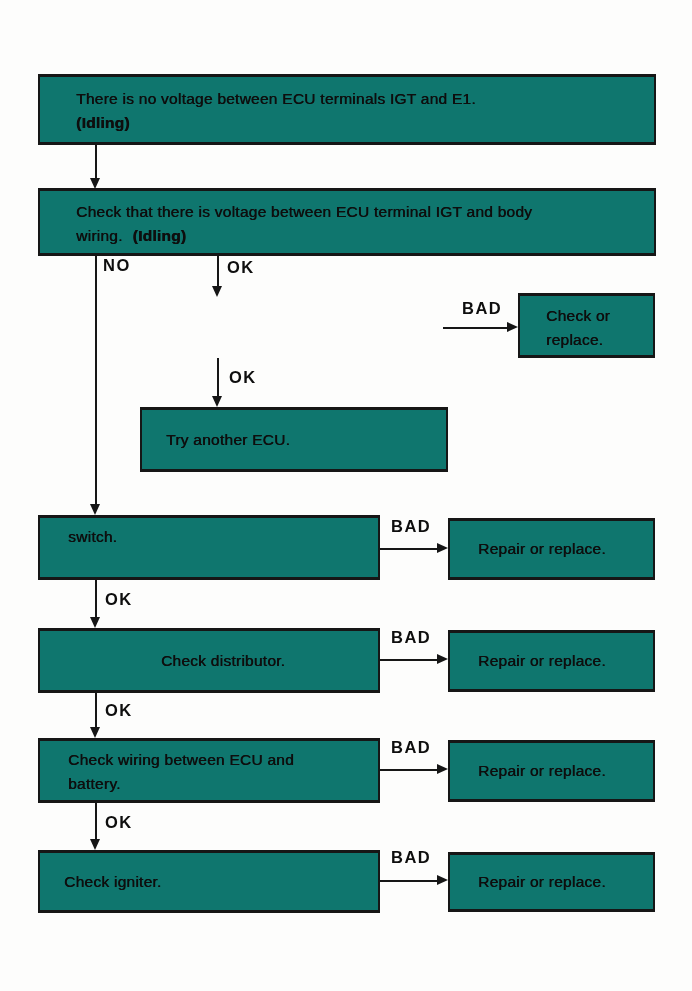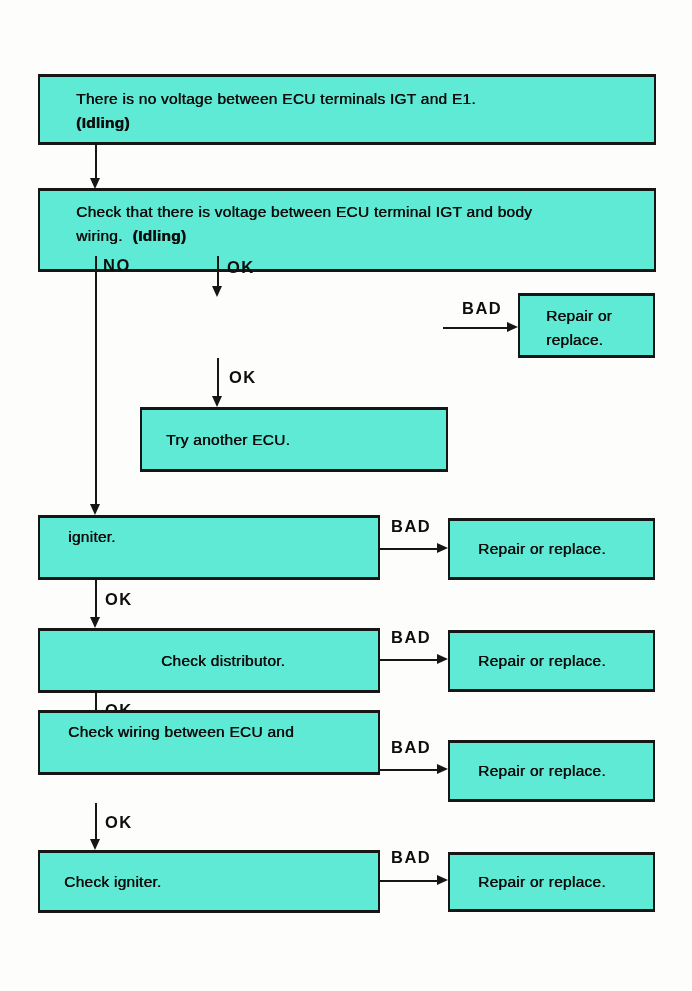--- a/index.html
+++ b/index.html
@@ -10,44 +10,44 @@
     background: #fdfdfc;
     font-family: "Liberation Sans", sans-serif;
     color: #0e0e0e;
     overflow: hidden;
   }
   
   .box {
     position: absolute;
     border: solid #161616;
     border-width: 3px 2px;
-    background: #5eead4;
+    background: #0f766e;
     box-sizing: border-box;
   }
   .tline {
     font-size: 15.5px;
     line-height: 24px;
     letter-spacing: 0.25px;
     text-shadow: 0.5px 0 0 currentColor; 
     white-space: nowrap;
   }
   .note { font-weight: 700; }
   .note-inline { font-weight: 700; margin-left: 10px; }
   .vcenter { display: flex; align-items: center; }
 
   .b1  { left: 38px;  top: 74px;  width: 618px; height: 71px; padding: 10px 10px 0 36px; }
-  .b2  { left: 38px;  top: 188px; width: 618px; height: 84px; padding: 9px 10px 0 36px; }
+  .b2  { left: 38px;  top: 188px; width: 618px; height: 68px; padding: 9px 10px 0 36px; }
   .b3  { left: 140px; top: 297px; width: 303px; height: 61px; padding: 6px 8px 0 24px; }
   .r1  { left: 518px; top: 293px; width: 137px; height: 65px; padding: 8px 4px 0 26px; }
   .btry{ left: 140px; top: 407px; width: 308px; height: 65px; padding-left: 24px; }
   .ca  { left: 38px;  top: 515px; width: 342px; height: 65px; padding: 7px 10px 0 28px; }
   .ra  { left: 448px; top: 518px; width: 207px; height: 62px; padding-left: 28px; }
   .cb  { left: 38px;  top: 628px; width: 342px; height: 65px; padding-left: 28px; justify-content: center; }
   .rb  { left: 448px; top: 630px; width: 207px; height: 62px; padding-left: 28px; }
-  .cc  { left: 38px;  top: 710px; width: 342px; height: 65px; padding: 7px 10px 0 28px; }
+  .cc  { left: 38px;  top: 738px; width: 342px; height: 65px; padding: 7px 10px 0 28px; }
   .rc  { left: 448px; top: 740px; width: 207px; height: 62px; padding-left: 28px; }
   .cd  { left: 38px;  top: 850px; width: 342px; height: 63px; padding-left: 24px; }
   .rd  { left: 448px; top: 852px; width: 207px; height: 60px; padding-left: 28px; }
 
   
   .vline { position: absolute; width: 2px; background: #161616; }
   .hline { position: absolute; height: 2px; background: #161616; }
   .ad { position: absolute; width: 0; height: 0;
         border-left: 5px solid transparent; border-right: 5px solid transparent;
         border-top: 11px solid #161616; }
@@ -115,34 +115,34 @@
 
   <div class="vline eok"></div>
   <div class="ad eokh"></div>
 
 
   <div class="lbl lbd1">BAD</div>
   <div class="hline h1"></div>
   <div class="ar h1h"></div>
 
   <div class="box r1">
-    <div class="tline">Repair or</div>
+    <div class="tline">Check or</div>
     <div class="tline">replace.</div>
   </div>
 
   <div class="lbl lokt">OK</div>
   <div class="vline et"></div>
   <div class="ad eth"></div>
 
   <div class="box btry vcenter">
     <div class="tline">Try another ECU.</div>
   </div>
 
   <div class="box ca">
-    <div class="tline">igniter.</div>
+    <div class="tline">switch.</div>
   </div>
   <div class="lbl lbda">BAD</div>
   <div class="hline h2"></div>
   <div class="ar h2h"></div>
   <div class="box ra vcenter">
     <div class="tline">Repair or replace.</div>
   </div>
 
   <div class="lbl loka">OK</div>
   <div class="vline ea"></div>
@@ -157,20 +157,21 @@
   <div class="box rb vcenter">
     <div class="tline">Repair or replace.</div>
   </div>
 
   <div class="lbl lokb">OK</div>
   <div class="vline eb"></div>
   <div class="ad ebh"></div>
 
   <div class="box cc">
     <div class="tline">Check wiring between ECU and</div>
+    <div class="tline">battery.</div>
   </div>
   <div class="lbl lbdc">BAD</div>
   <div class="hline h4"></div>
   <div class="ar h4h"></div>
   <div class="box rc vcenter">
     <div class="tline">Repair or replace.</div>
   </div>
 
   <div class="lbl lokc">OK</div>
   <div class="vline ec"></div>

